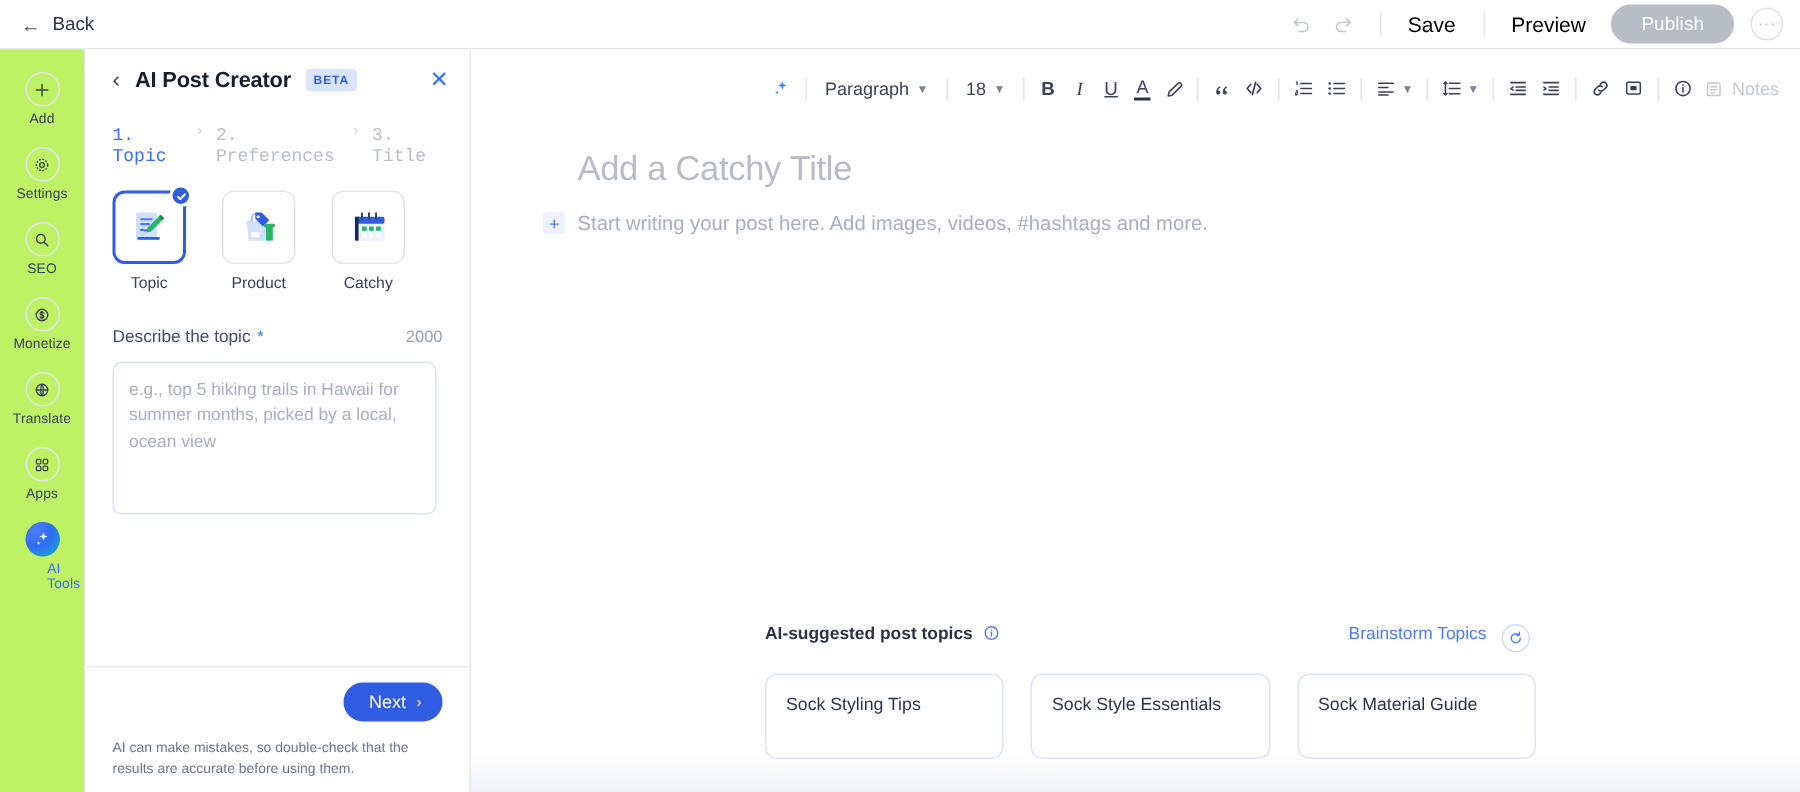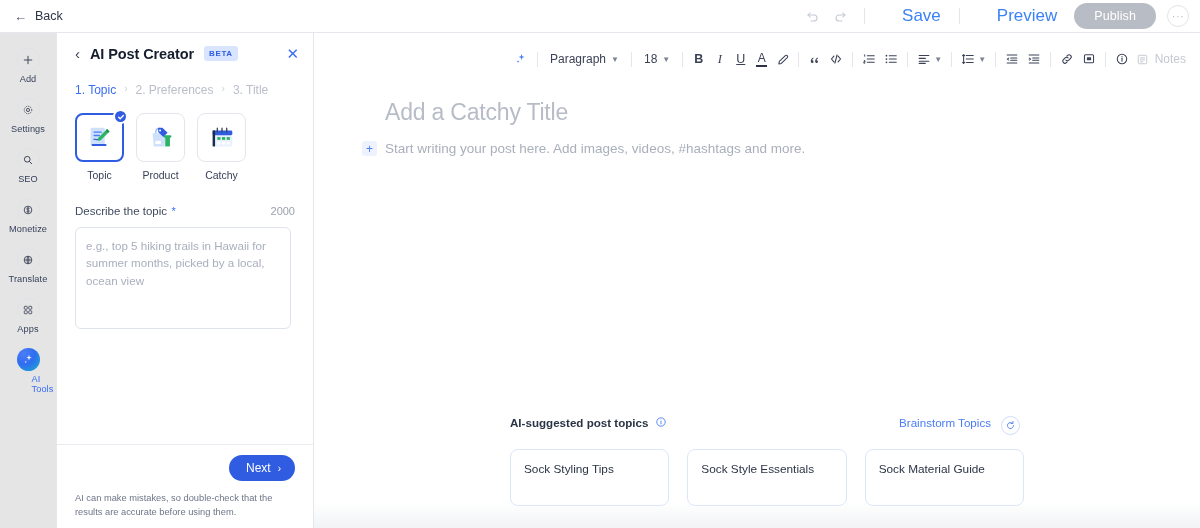--- a/index.html
+++ b/index.html
@@ -21,39 +21,39 @@
     background: #fff;
   }
   .back-btn { display: flex; align-items: center; gap: 8px; font-size: 12.5px; color: #2b3445; cursor: pointer; }
   .back-arrow { font-size: 13px; color: #495368; line-height: 1; }
   .top-right { display: flex; align-items: center; gap: 0px; }
   .icon-btn {
     width: 28px; height: 24px; display: flex; align-items: center; justify-content: center;
     color: #c2c7d0; cursor: pointer;
   }
   .vdiv { width: 1px; height: 16px; background: #e3e5ea; margin: 0 10px; }
-  .txt-btn { font-size: 17px; color: #3b82f6; padding: 0 8px; cursor: pointer; margin-left: 19px; }
+  .txt-btn { font-size: 14px; color: #000000; padding: 0 8px; cursor: pointer; }
   .publish-btn {
     background: #b8bcc4; color: #fff; font-size: 12.5px;
     border-radius: 14px; padding: 6px 20px; margin-left: 9px; cursor: pointer;
     letter-spacing: .1px;
   }
   .more-btn {
     width: 22px; height: 22px; border-radius: 50%; border: 1px solid #e2e4e9;
     margin-left: 11px; display: flex; align-items: center; justify-content: center;
     color: #b9bdc6; font-size: 11px; cursor: pointer; letter-spacing: .5px;
   }
 
   
   .body { flex: 1; display: flex; min-height: 0; }
 
   
   .rail {
     width: 57px; min-width: 57px; border-right: 1px solid #e5e7ec;
-    background: #e5e5e5; padding-top: 10px;
+    background: #bef264; padding-top: 10px;
     display: flex; flex-direction: column; align-items: center; gap: 4px;
   }
   .rail-item { width: 57px; display: flex; flex-direction: column; align-items: center; gap: 3px; padding: 5px 0; cursor: pointer; }
   .rail-circle {
     width: 23px; height: 23px; border-radius: 50%; border: 1px solid #dfe2e8;
     display: flex; align-items: center; justify-content: center; color: #3b4256;
   }
   .rail-label { font-size: 9.2px; color: #36415a; letter-spacing: .1px; }
   .rail-item.active .rail-label { color: #3b6ef5; margin-left: 32px; }
   .rail-circle.ai {
@@ -71,29 +71,29 @@
     height: 41px; display: flex; align-items: center; padding: 0 14px 0 18px; gap: 10px;
   }
   .chev-back { color: #3b4256; font-size: 15px; cursor: pointer; line-height: 1; }
   .panel-title { font-size: 14.5px; font-weight: bold; color: #161d2c; letter-spacing: -.1px; }
   .beta {
     background: #d9e5ff; color: #2f5ce0; font-size: 8px; font-weight: bold;
     padding: 3px 5px; border-radius: 3px; letter-spacing: .6px;
   }
   .close-x { margin-left: auto; color: #3b6ef5; font-size: 15px; cursor: pointer; line-height: 1; }
 
-  .steps { display: flex; align-items: flex-start; gap: 8px; padding: 9px 18px 6px 18px; font-size: 12px; }
+  .steps { display: flex; align-items: flex-start; gap: 8px; padding: 9px 18px 6px 18px; font-size: 12px; font-family: Liberation Mono, monospace; }
   .step { color: #b9bec9; }
   .step.active { color: #3b6ef5; }
   .step-sep { color: #ccd1da; font-size: 10px; }
 
   .panel-body { flex: 1; overflow: hidden; padding: 10px 18px 0 18px; }
   .field-label { font-size: 11.5px; color: #404a60; margin-bottom: 9px; }
 
-  .cards { display: flex; gap: 12px; margin-bottom: 20px; }
+  .cards { display: flex; gap: 24px; margin-bottom: 20px; }
   .type-card { width: 49px; cursor: pointer; }
   .type-box {
     position: relative; width: 49px; height: 49px; border-radius: 8px;
     border: 1px solid #e3e6ec; background: #fff;
     display: flex; align-items: center; justify-content: center;
   }
   .type-card.selected .type-box { border: 2px solid #2f5ce0; }
   .check-badge {
     position: absolute; top: -6px; right: -6px; width: 15px; height: 15px; border-radius: 50%;
     background: #2f5ce0; border: 2px solid #fff;

